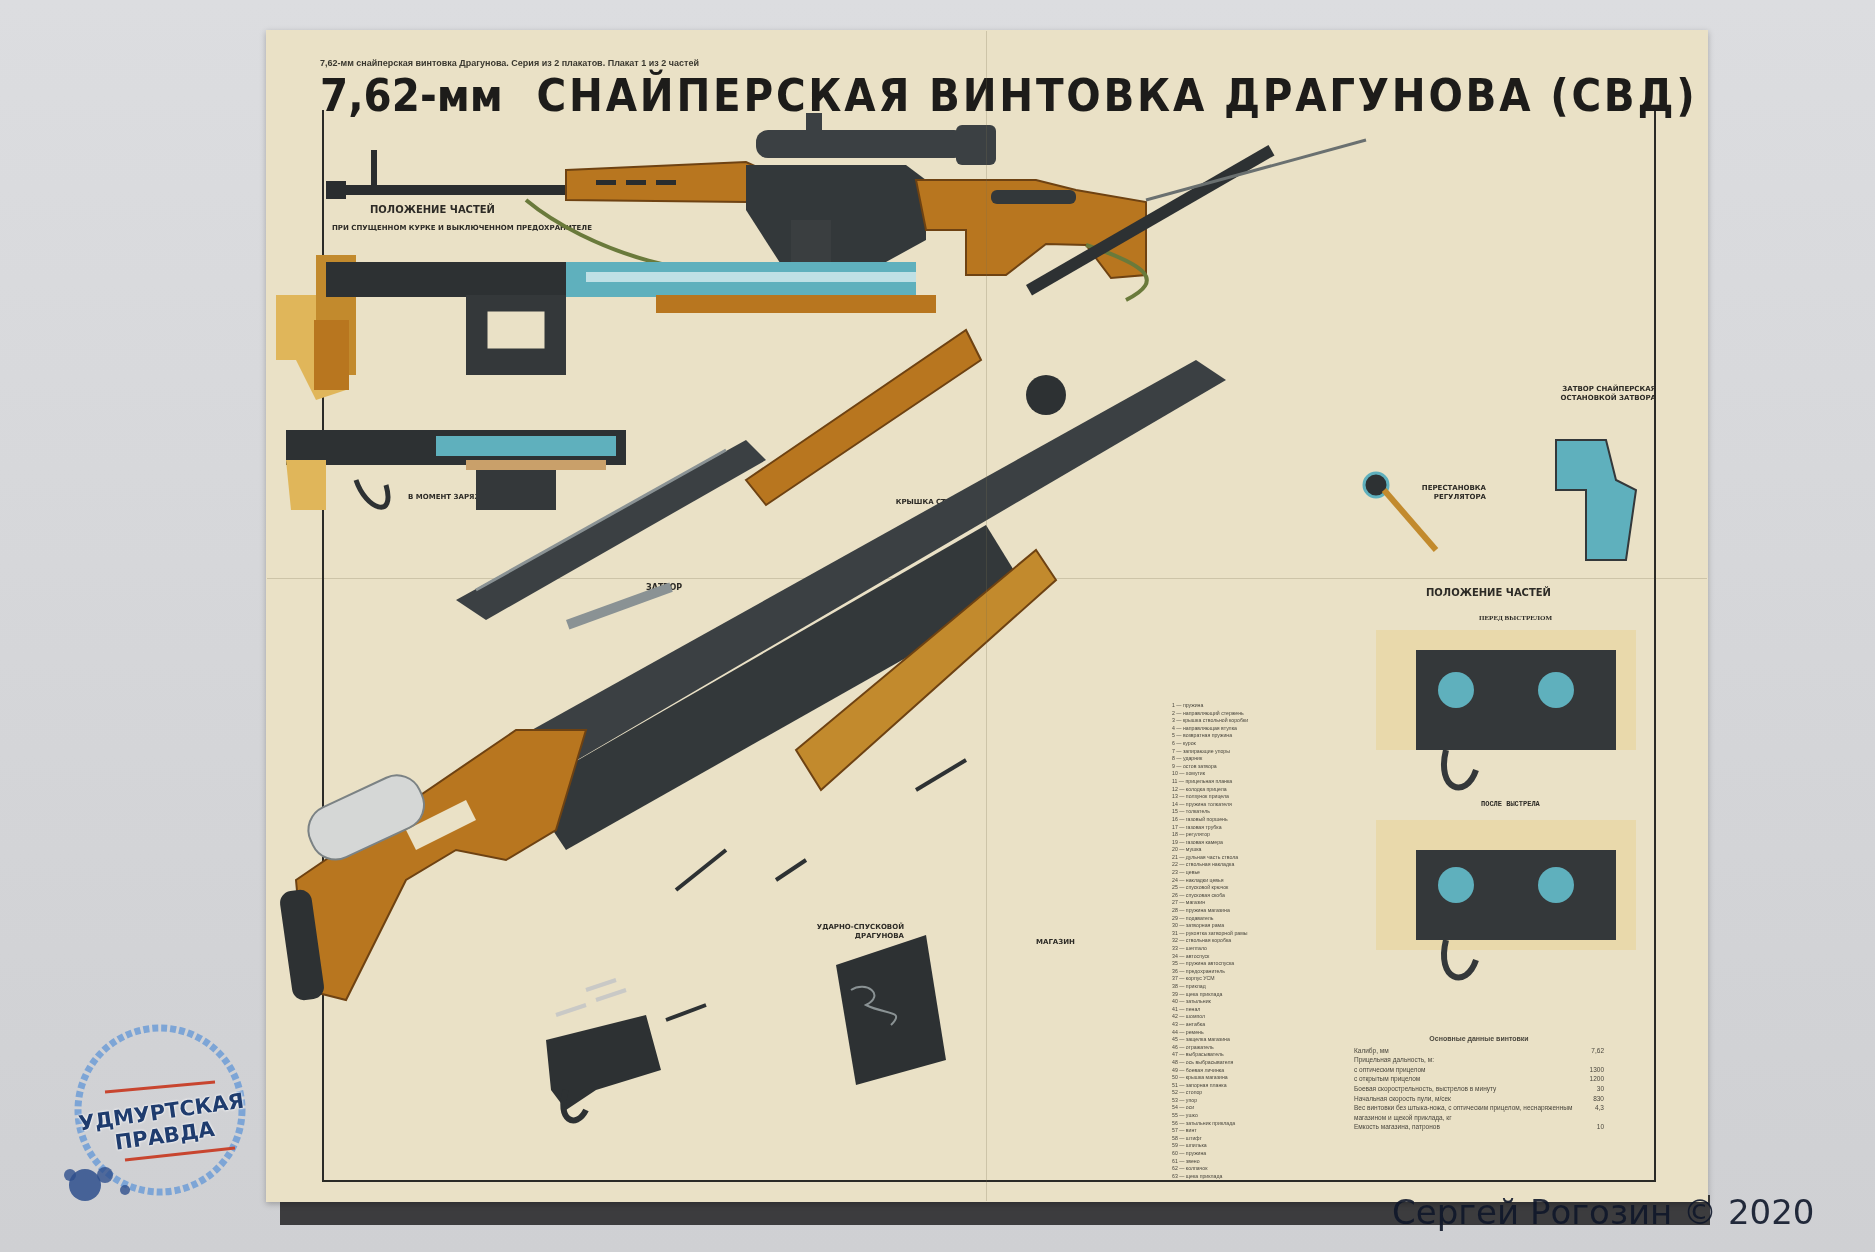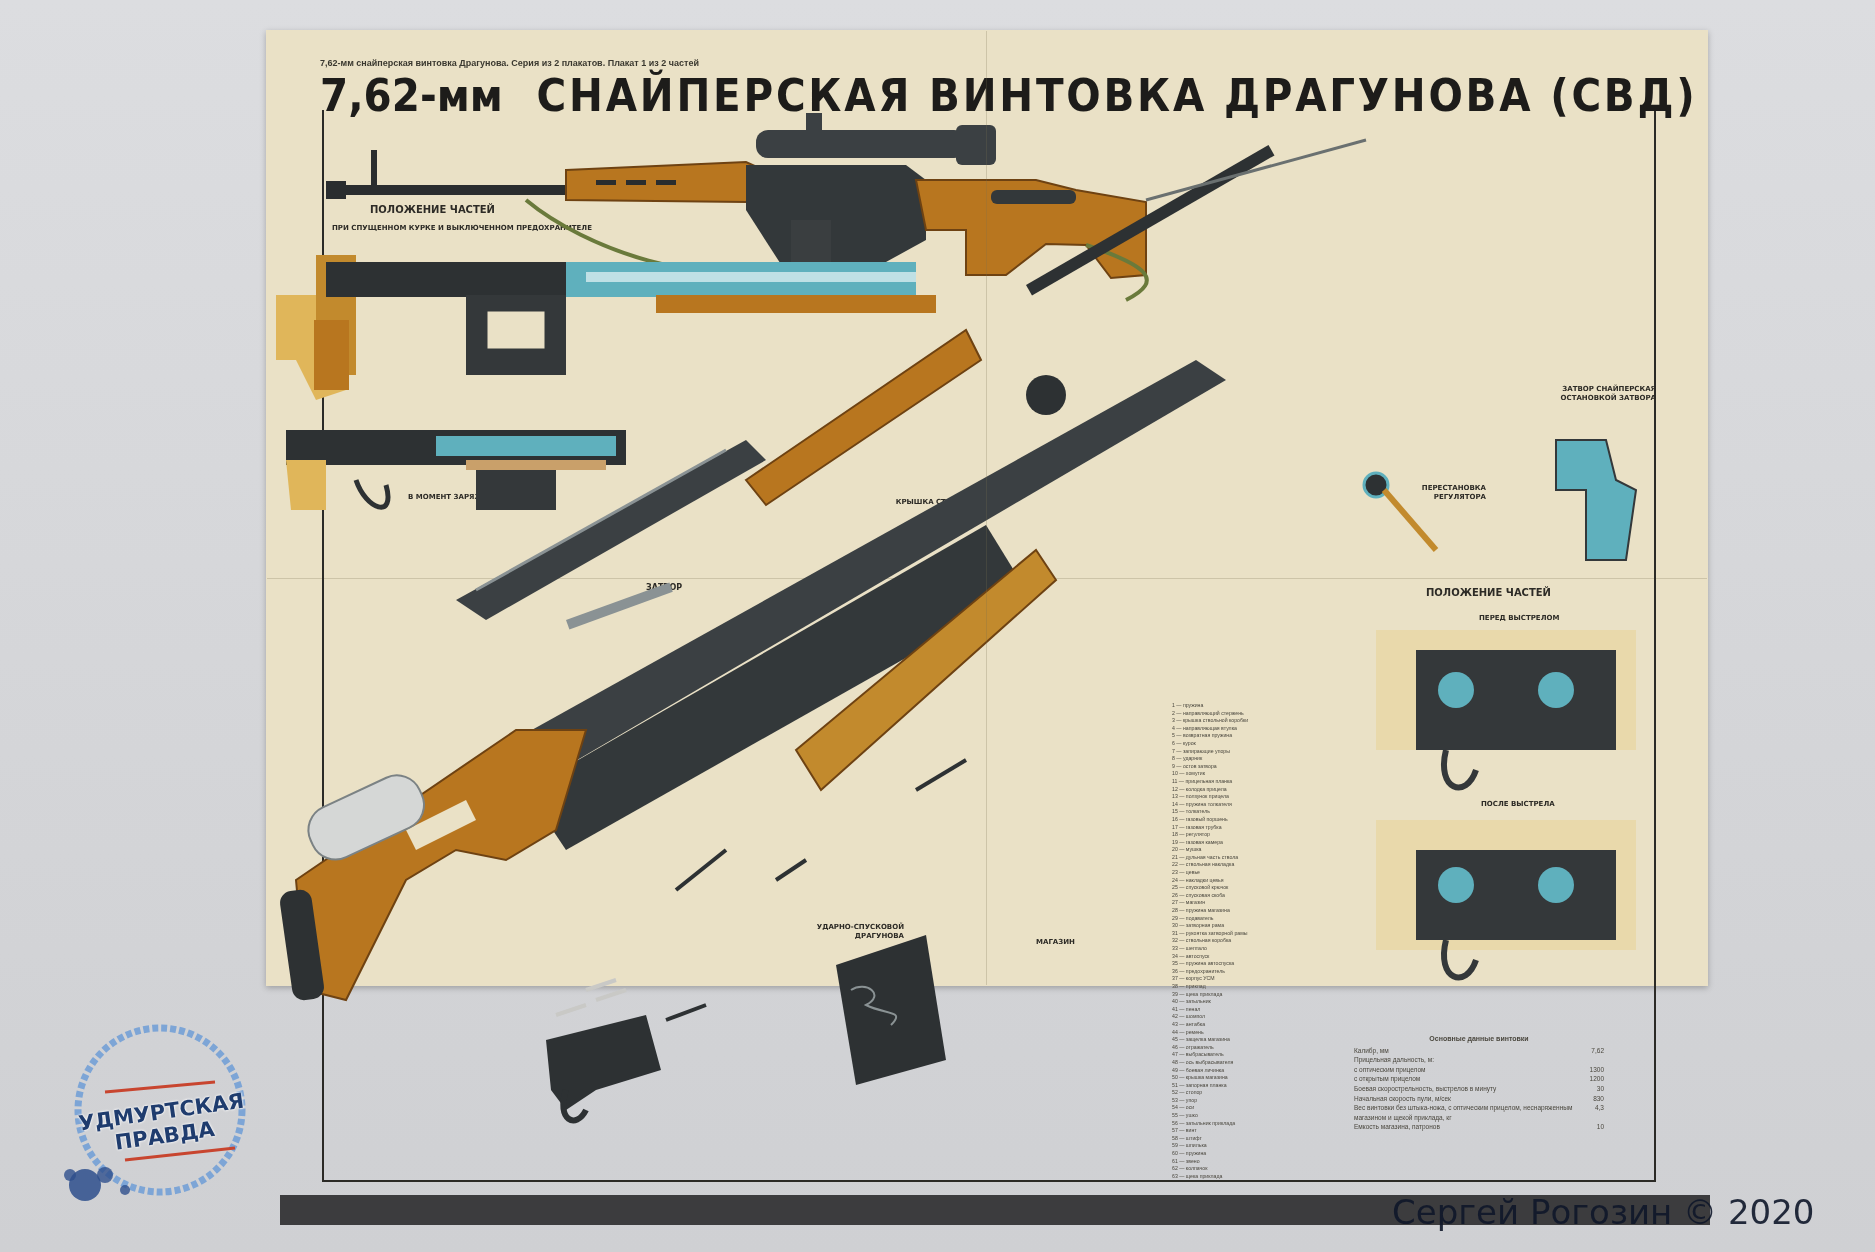--- a/index.html
+++ b/index.html
@@ -1,19 +1,19 @@
 <!DOCTYPE html>
 <html><head>
 <meta charset="utf-8">
 <style>
   html,body{margin:0;padding:0;}
   body{width:1875px;height:1252px;background:#d6d7d9;position:relative;overflow:hidden;font-family:"Liberation Sans",sans-serif;}
   .wall{position:absolute;inset:0;background:linear-gradient(180deg,#dcdde0 0%,#d4d5d8 60%,#cfd0d3 100%);}
   .frame-shadow{position:absolute;left:280px;top:1195px;width:1430px;height:30px;background:#3c3c3e;}
-  .poster{position:absolute;left:266px;top:30px;width:1442px;height:956px;background:#eae1c6;box-shadow:0 2px 6px rgba(0,0,0,.25);}
+  .poster{position:absolute;left:266px;top:30px;width:1442px;height:1172px;background:#eae1c6;box-shadow:0 2px 6px rgba(0,0,0,.25);}
   .poster:before{content:"";position:absolute;left:1px;right:1px;top:548px;height:1px;background:rgba(120,110,80,.25);}
   .poster:after{content:"";position:absolute;top:1px;bottom:1px;left:720px;width:1px;background:rgba(120,110,80,.25);}
   .inner-border{position:absolute;left:56px;top:80px;width:1330px;height:1070px;border-left:2px solid #2b2a26;border-bottom:2px solid #2b2a26;border-right:2px solid #2b2a26;}
   .subtitle-small{position:absolute;left:54px;top:28px;font-size:9px;color:#3a382f;font-weight:bold;white-space:nowrap;}
   .title{position:absolute;left:54px;top:40px;font-family:"DejaVu Sans",sans-serif;font-weight:bold;font-size:44px;letter-spacing:3px;color:#1d1c1a;white-space:nowrap;transform:scaleX(0.92);transform-origin:left;}
   .title .num{letter-spacing:0px;}
   .lbl{position:absolute;font-family:"DejaVu Sans",sans-serif;font-weight:bold;color:#2d2b26;white-space:nowrap;text-align:right;line-height:1.25;}
   .lbl.s10{font-size:10px;} .lbl.s8{font-size:8px;} .lbl.s7{font-size:7px;}
   .legend{position:absolute;left:906px;top:672px;width:160px;font-size:5.2px;line-height:7.6px;color:#4a473e;}
   .legend div{white-space:nowrap;overflow:hidden;}
@@ -41,22 +41,22 @@
   <div class="lbl s10" style="left:104px;top:174px;">ПОЛОЖЕНИЕ ЧАСТЕЙ</div>
   <div class="lbl s7" style="left:66px;top:194px;">ПРИ СПУЩЕННОМ КУРКЕ И ВЫКЛЮЧЕННОМ ПРЕДОХРАНИТЕЛЕ</div>
   <div class="lbl s7" style="left:142px;top:463px;">В МОМЕНТ ЗАРЯЖАНИЯ</div>
   <div class="lbl s7" style="left:600px;top:468px;width:120px;white-space:normal;">КРЫШКА СТВОЛЬНОЙ КОРОБКИ</div>
   <div class="lbl s8" style="left:380px;top:553px;">ЗАТВОР</div>
   <div class="lbl s7" style="left:548px;top:893px;width:90px;white-space:normal;">УДАРНО-СПУСКОВОЙ ДРАГУНОВА</div>
   <div class="lbl s7" style="left:770px;top:908px;">МАГАЗИН</div>
   <div class="lbl s7" style="left:1130px;top:435px;width:90px;white-space:normal;margin-top:19px;">ПЕРЕСТАНОВКА РЕГУЛЯТОРА</div>
   <div class="lbl s7" style="left:1260px;top:355px;width:130px;white-space:normal;">ЗАТВОР СНАЙПЕРСКАЯ ОСТАНОВКОЙ ЗАТВОРА</div>
   <div class="lbl s10" style="left:1160px;top:557px;">ПОЛОЖЕНИЕ ЧАСТЕЙ</div>
-  <div class="lbl s7" style="left:1213px;top:584px;">ПЕРЕД ВЫСТРЕЛОМ</div>
-  <div class="lbl s7" style="left:1215px;top:770px;">ПОСЛЕ ВЫСТРЕЛА</div>
+  <div class="lbl s7" style="left:1213px;top:584px;font-family:Liberation Serif, serif;">ПЕРЕД ВЫСТРЕЛОМ</div>
+  <div class="lbl s7" style="left:1215px;top:770px;font-family:Liberation Mono, monospace;">ПОСЛЕ ВЫСТРЕЛА</div>
 
   <svg width="1442" height="1172" style="left:0;top:0;">
 
     <g>
       <rect x="60" y="155" width="260" height="10" fill="#2a2d2e"></rect>
       <rect x="60" y="151" width="20" height="18" fill="#2a2d2e"></rect>
       <rect x="105" y="120" width="6" height="36" fill="#2a2d2e"></rect>
       <path d="M300 140 L480 132 L520 150 L480 172 L300 170 Z" fill="#b8761f" stroke="#6e4212" stroke-width="2"></path>
       <rect x="330" y="150" width="20" height="5" fill="#2a2d2e"></rect>
         <rect x="360" y="150" width="20" height="5" fill="#2a2d2e"></rect>

